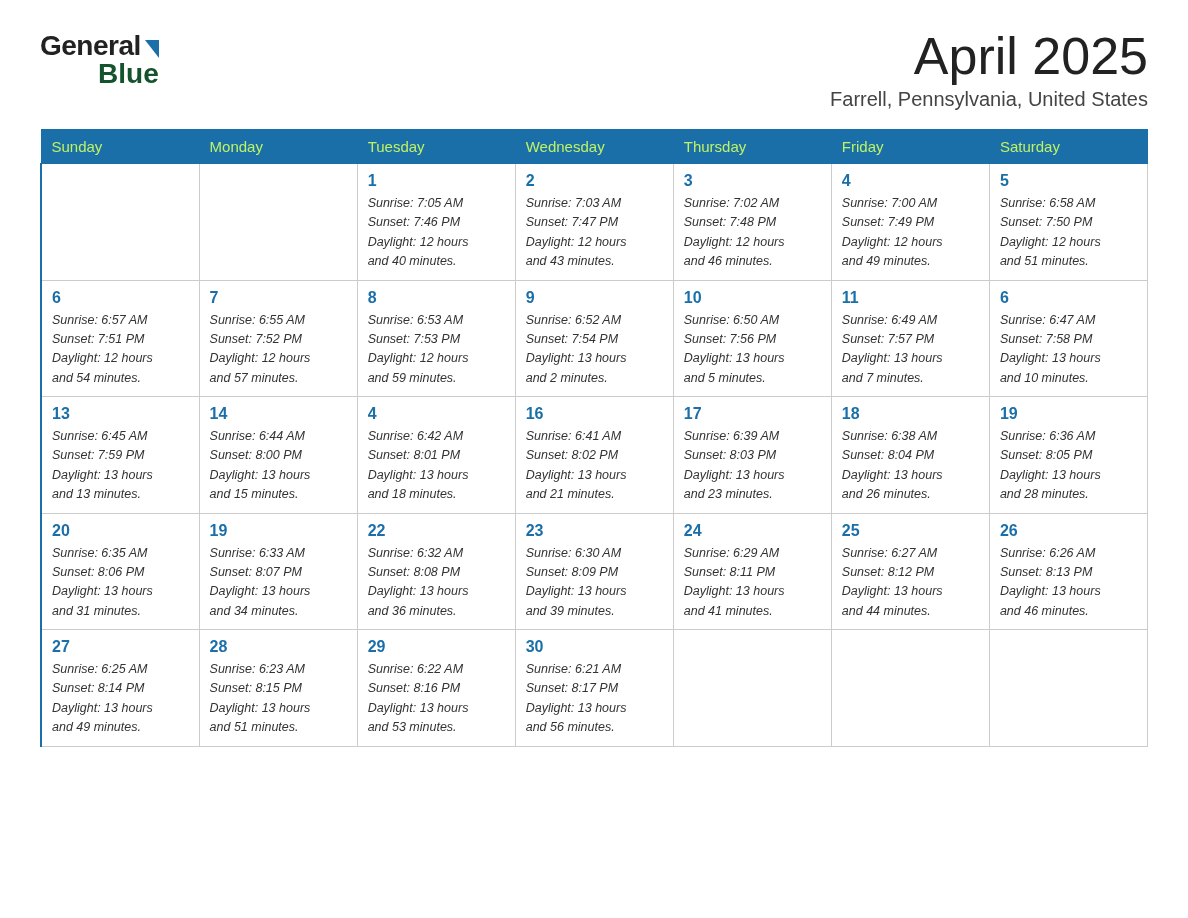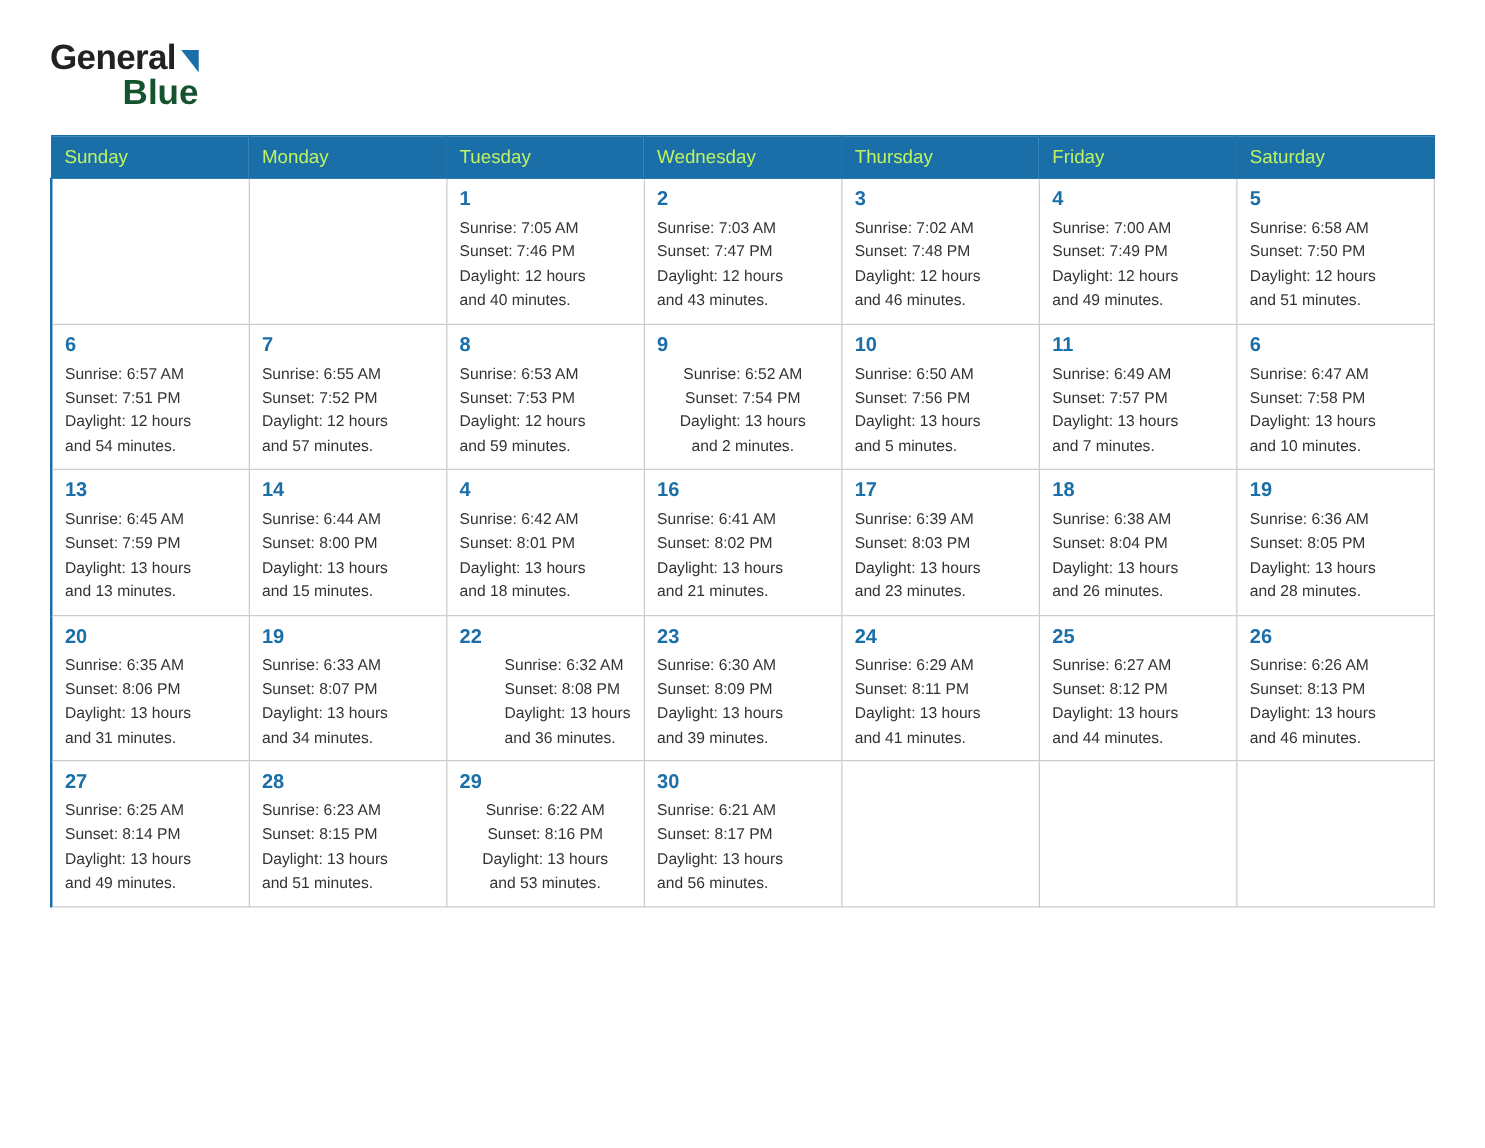--- a/index.html
+++ b/index.html
@@ -88,38 +88,43 @@
       font-size: 16px;
       font-weight: bold;
       color: #1a6fa8;
       margin-bottom: 4px;
       display: block;
     }
     .day-info {
       font-size: 12.5px;
       color: #333;
       line-height: 1.55;
+      font-style: italic;
     }
     .empty-cell {
       background: #fff;
     }
     .calendar tr td:first-child {
       border-left: 2px solid #1a6fa8;
     }
   </style>
 </head>
 <body>
 
 <div class="header">
   <div class="logo">
     <div class="logo-top">
       <span class="logo-general">General</span>
       <div class="logo-arrow"></div>
     </div>
     <span class="logo-blue">Blue</span>
+  </div>
+  <div class="title-section">
+    <div class="month-title">April 2025</div>
+    <div class="location">Farrell, Pennsylvania, United States</div>
   </div>
 </div>
 
 <table class="calendar">
   <thead>
     <tr>
     <th>Sunday</th>
         <th>Monday</th>
         <th>Tuesday</th>
         <th>Wednesday</th>
@@ -185,21 +190,21 @@
         </td>
         <td>
           <span class="day-number">8</span>
           <div class="day-info" style="white-space: pre-line;">Sunrise: 6:53 AM
 Sunset: 7:53 PM
 Daylight: 12 hours
 and 59 minutes.</div>
         </td>
         <td>
           <span class="day-number">9</span>
-          <div class="day-info" style="white-space: pre-line; text-align: center;">Sunrise: 6:52 AM
+          <div class="day-info" style="white-space: pre-line;">Sunrise: 6:52 AM
 Sunset: 7:54 PM
 Daylight: 13 hours
 and 2 minutes.</div>
         </td>
         <td>
           <span class="day-number">10</span>
           <div class="day-info" style="white-space: pre-line;">Sunrise: 6:50 AM
 Sunset: 7:56 PM
 Daylight: 13 hours
 and 5 minutes.</div>
@@ -280,21 +285,21 @@
         </td>
         <td>
           <span class="day-number">19</span>
           <div class="day-info" style="white-space: pre-line;">Sunrise: 6:33 AM
 Sunset: 8:07 PM
 Daylight: 13 hours
 and 34 minutes.</div>
         </td>
         <td>
           <span class="day-number">22</span>
-          <div class="day-info" style="white-space: pre-line; margin-left: 36px;">Sunrise: 6:32 AM
+          <div class="day-info" style="white-space: pre-line;">Sunrise: 6:32 AM
 Sunset: 8:08 PM
 Daylight: 13 hours
 and 36 minutes.</div>
         </td>
         <td>
           <span class="day-number">23</span>
           <div class="day-info" style="white-space: pre-line;">Sunrise: 6:30 AM
 Sunset: 8:09 PM
 Daylight: 13 hours
 and 39 minutes.</div>
@@ -331,21 +336,21 @@
         </td>
         <td>
           <span class="day-number">28</span>
           <div class="day-info" style="white-space: pre-line;">Sunrise: 6:23 AM
 Sunset: 8:15 PM
 Daylight: 13 hours
 and 51 minutes.</div>
         </td>
         <td>
           <span class="day-number">29</span>
-          <div class="day-info" style="white-space: pre-line; text-align: center;">Sunrise: 6:22 AM
+          <div class="day-info" style="white-space: pre-line;">Sunrise: 6:22 AM
 Sunset: 8:16 PM
 Daylight: 13 hours
 and 53 minutes.</div>
         </td>
         <td>
           <span class="day-number">30</span>
           <div class="day-info" style="white-space: pre-line;">Sunrise: 6:21 AM
 Sunset: 8:17 PM
 Daylight: 13 hours
 and 56 minutes.</div>

